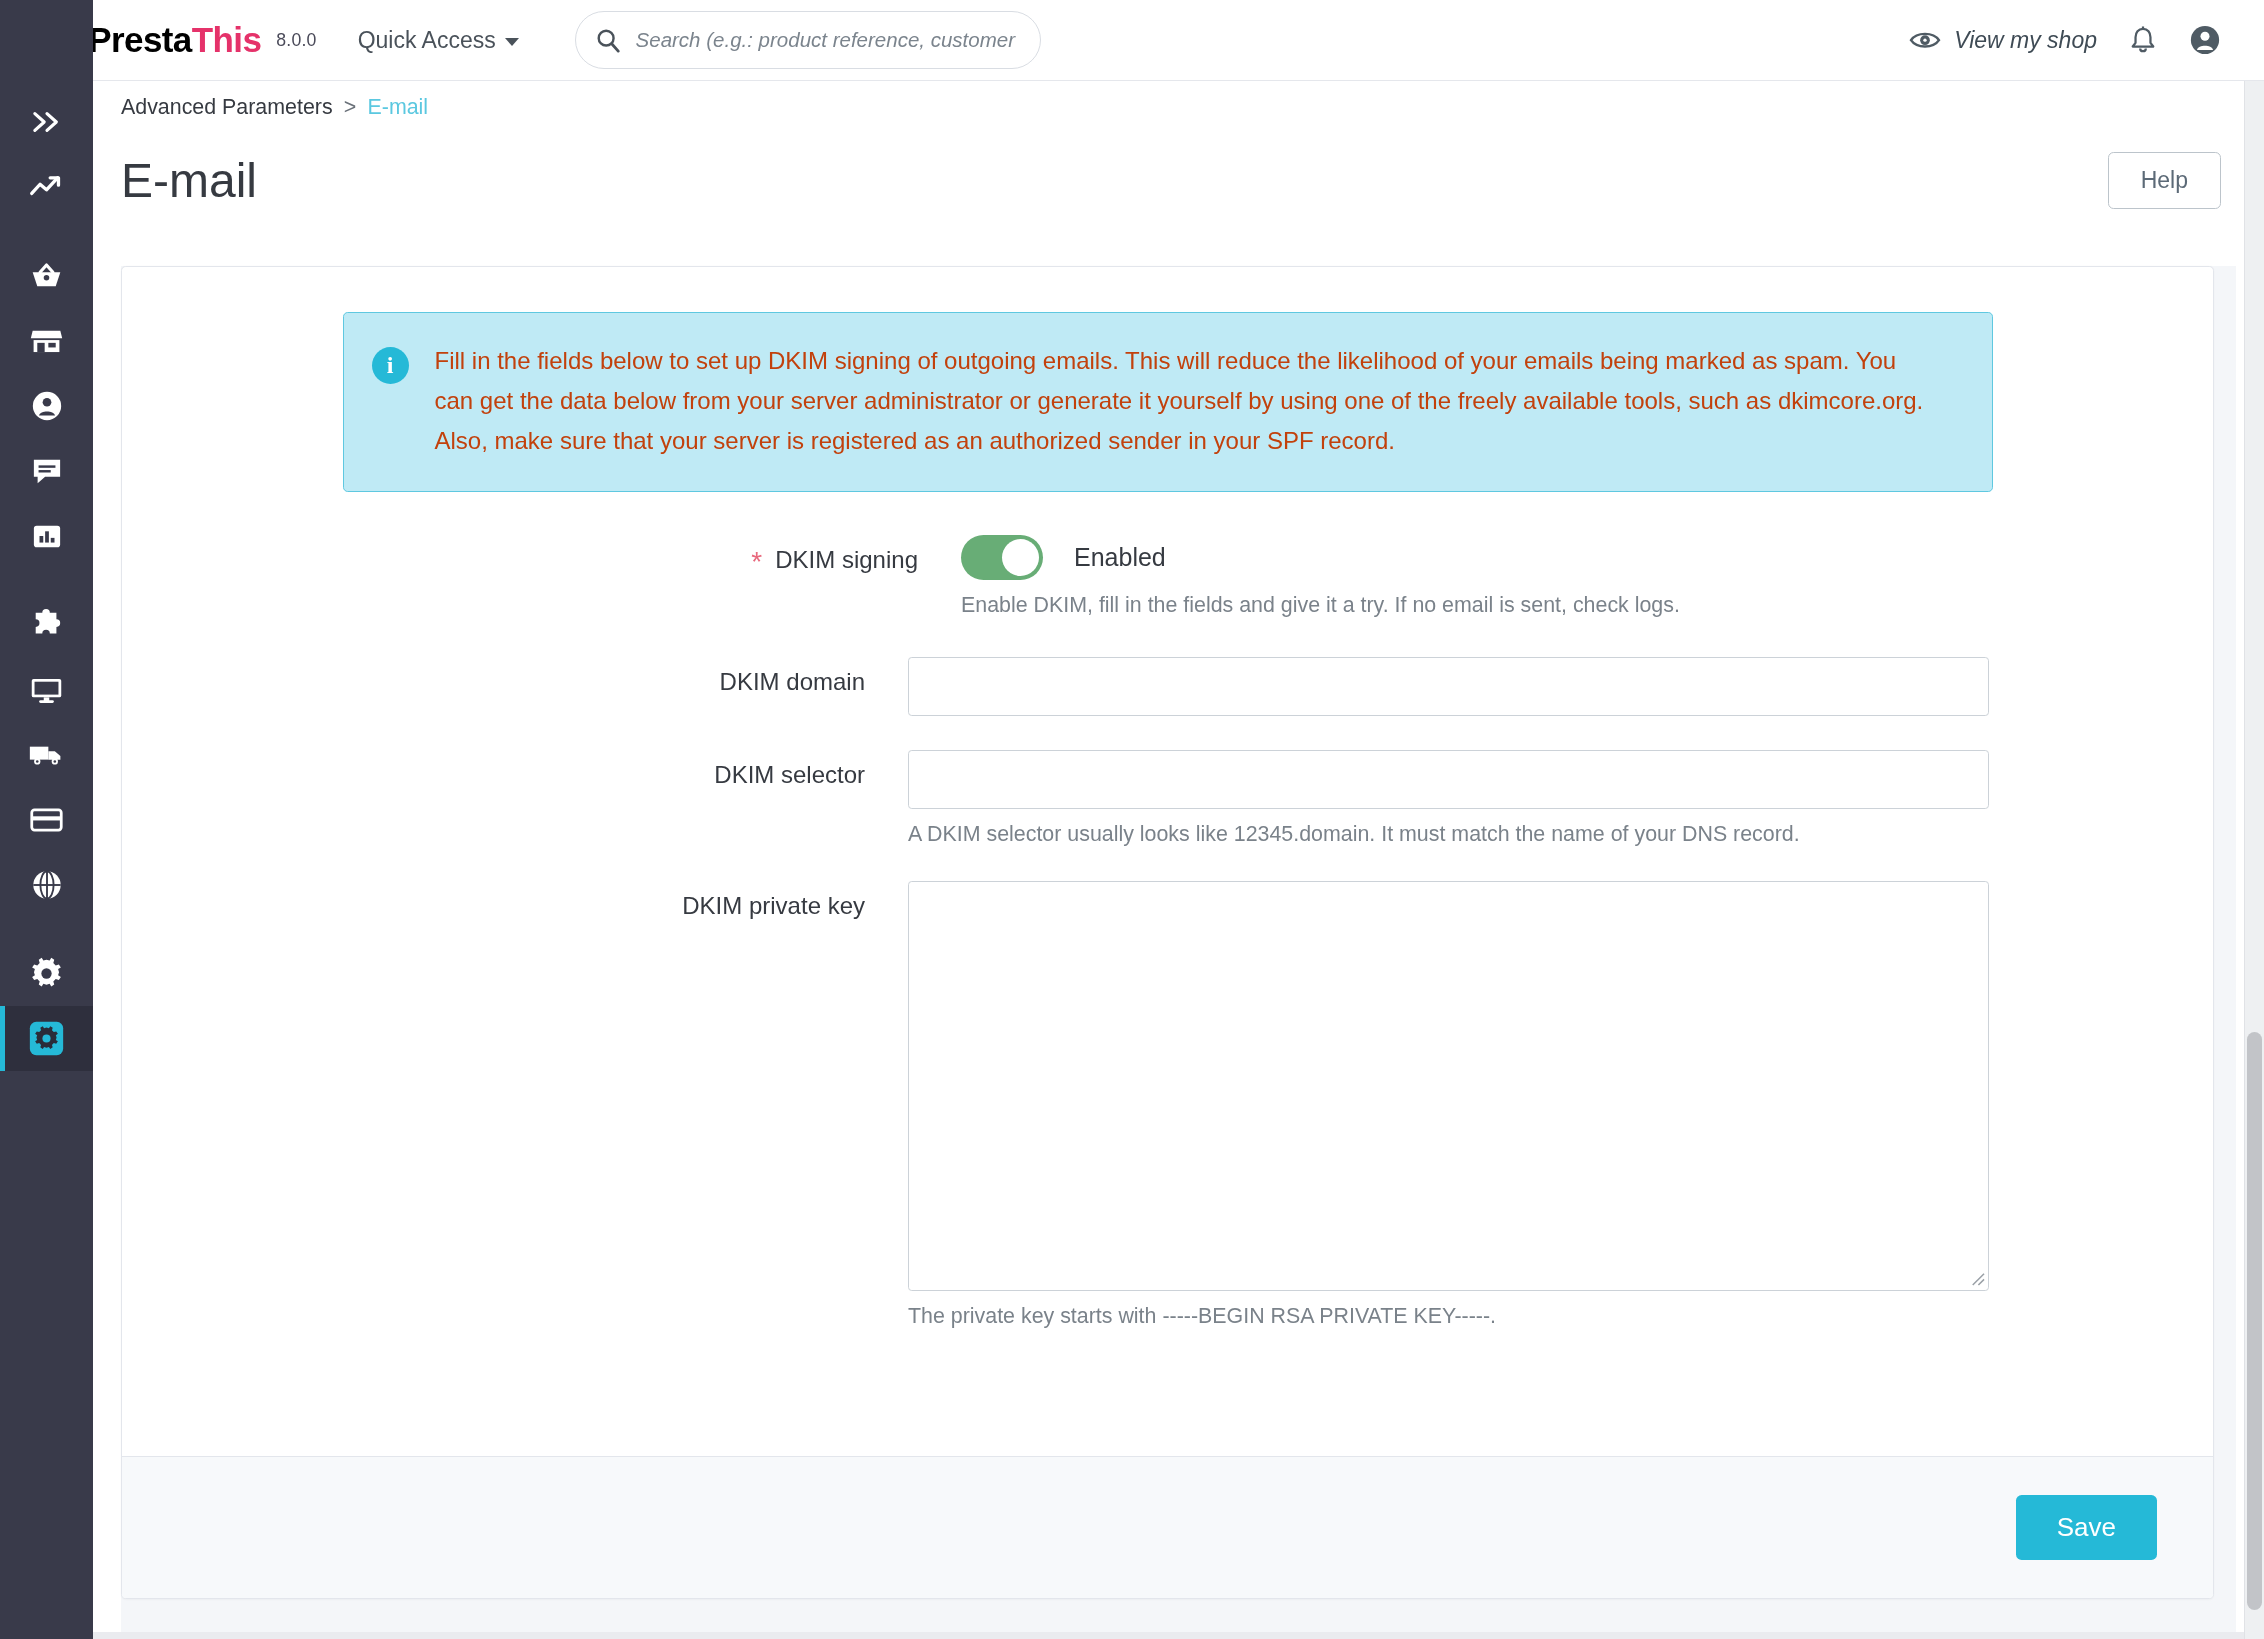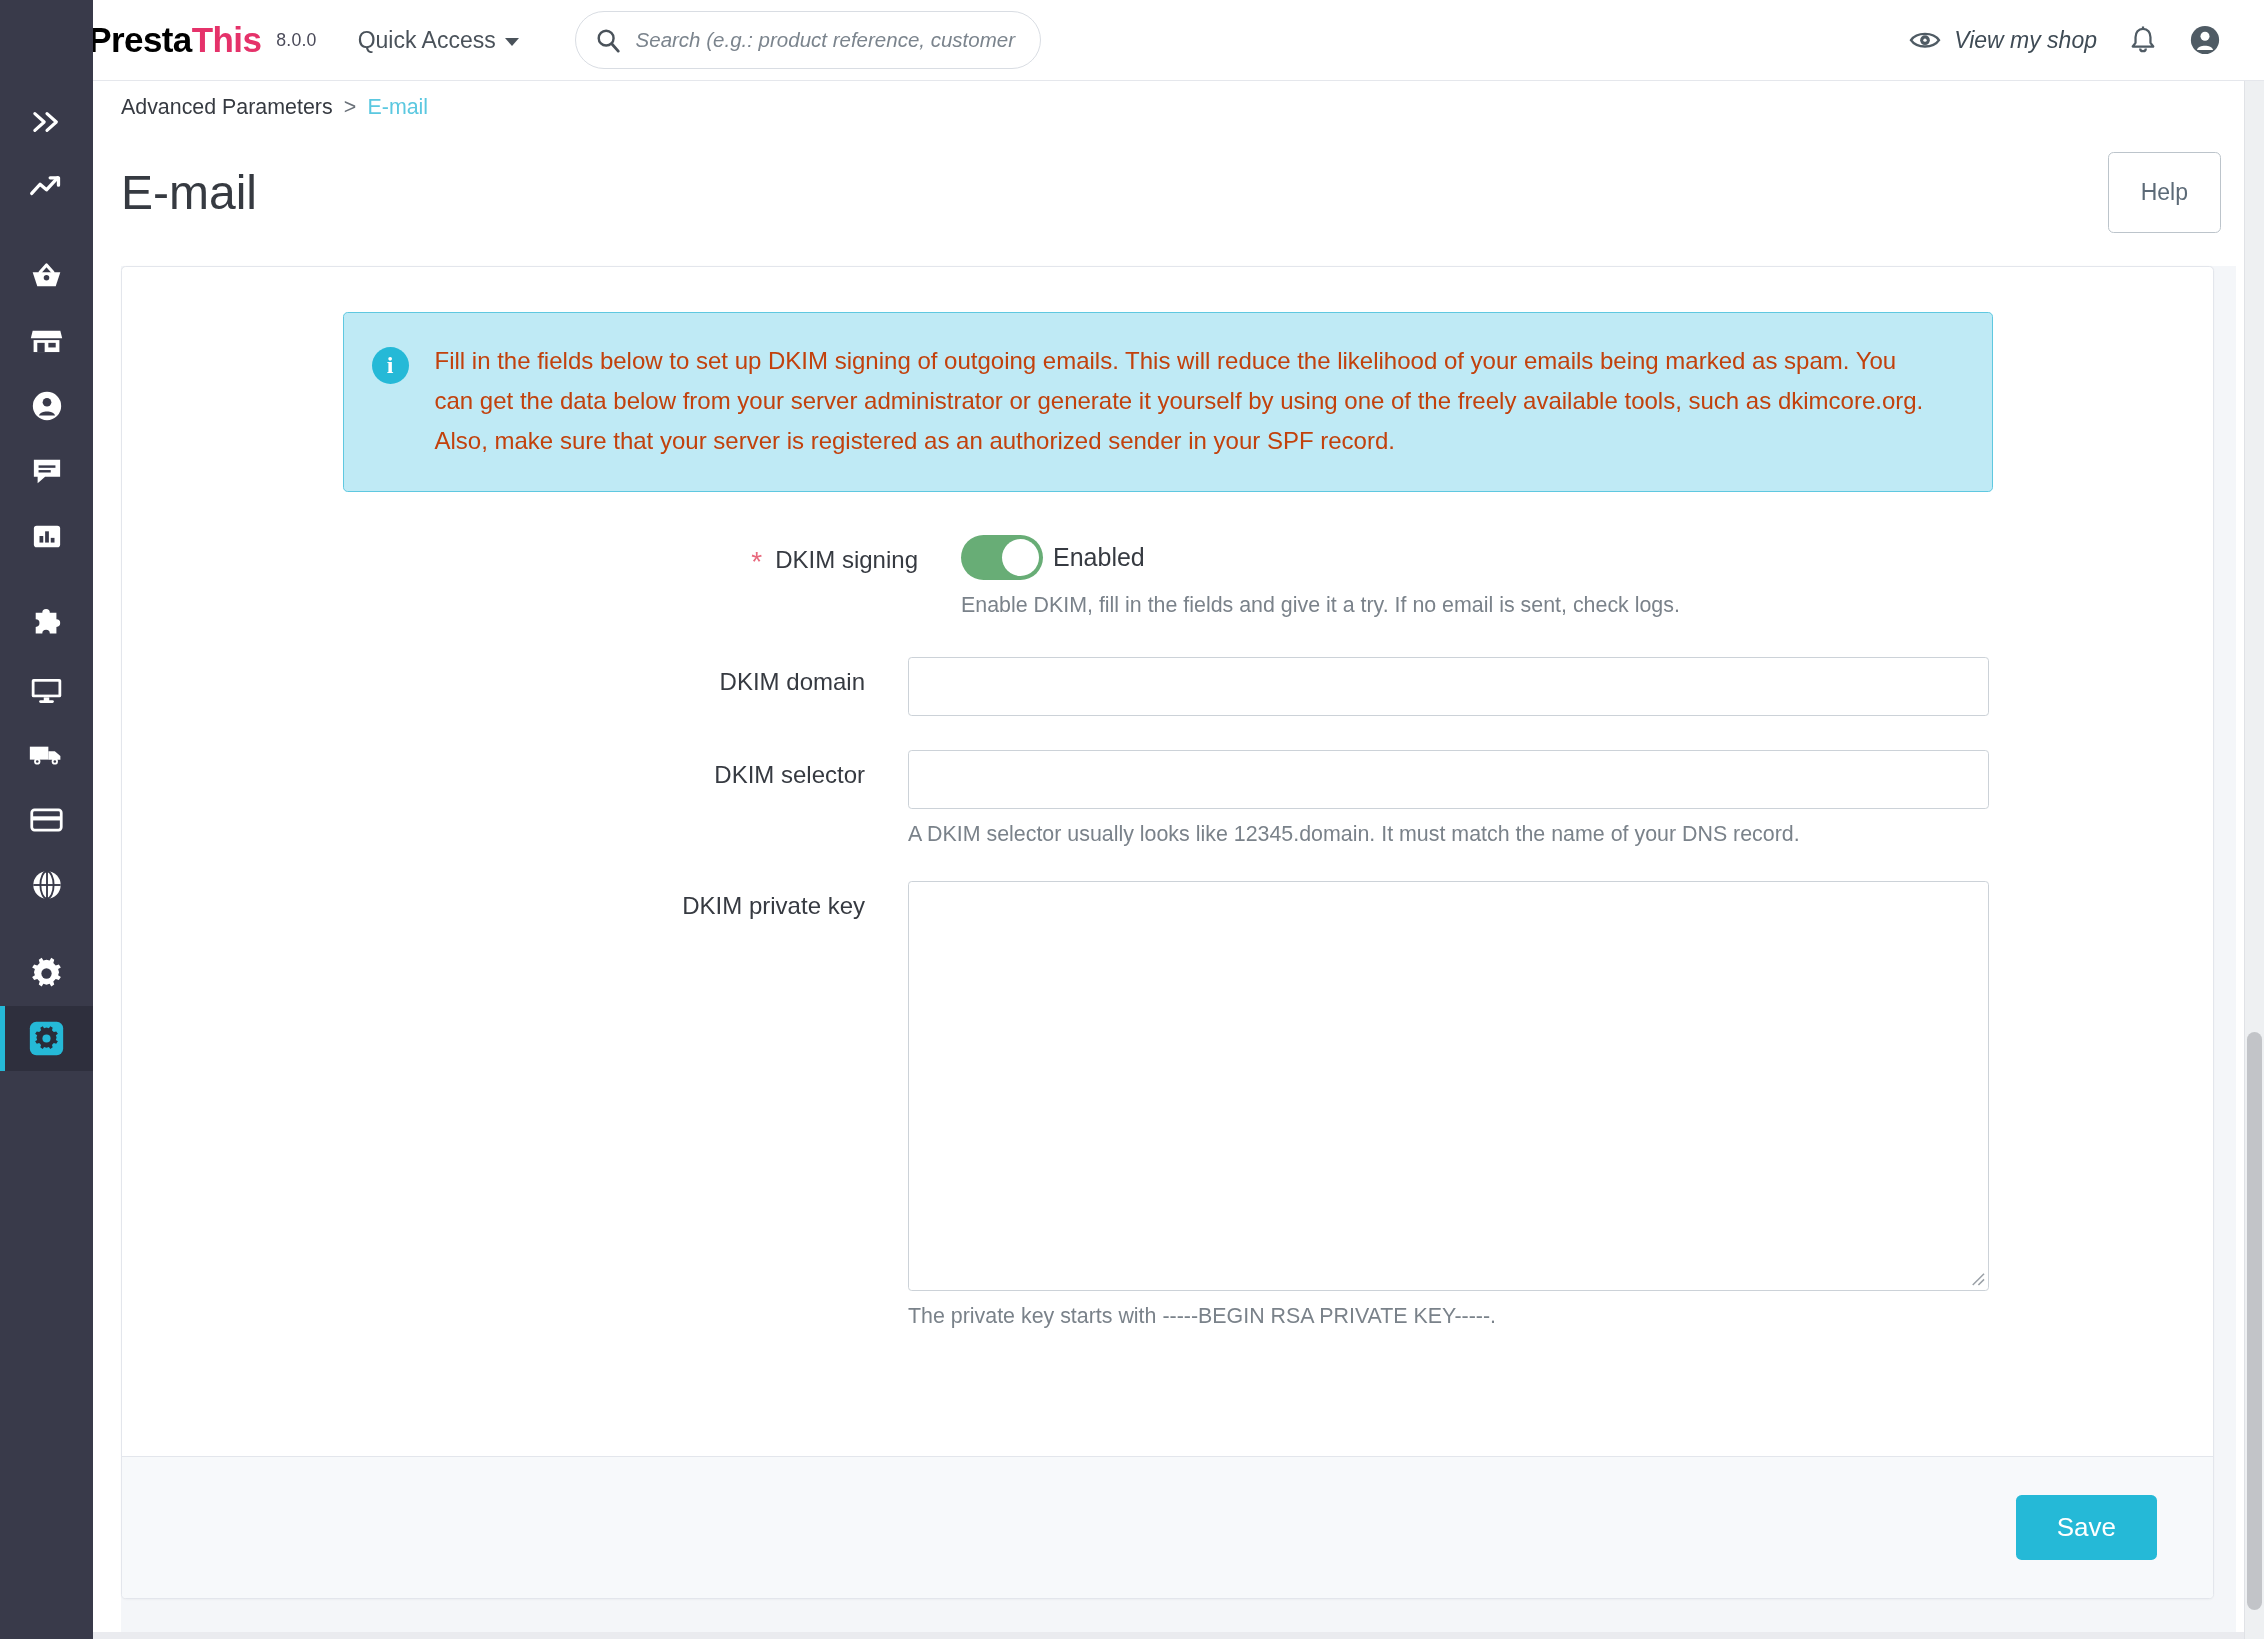--- a/index.html
+++ b/index.html
@@ -128,21 +128,21 @@
   #title-row {
     display: flex; align-items: center;
     margin: 32px 43px 0 28px;
   }
   #page-title { font-size: 48px; color: #363a41; font-weight: normal; margin: 0; }
   #help-btn {
     margin-left: auto;
     border: 0.9px solid #bcc4cb; border-radius: 5.6px;
     background: #fff; color: #5c6a77;
     font-size: 23px; font-family: "Liberation Sans", sans-serif;
-    padding: 26px 32px; cursor: pointer;
+    padding: 14px 32px; cursor: pointer;
   }
 
   #content-area {
     position: absolute; top: 193px; left: 28px;
     width: 2115px; height: 1366px;
     background: #f4f6f9;
   }
   #card {
     position: absolute; top: 0; left: 0;
     width: 2093px; height: 1333px;
@@ -186,21 +186,21 @@
   .toggle {
     width: 82px; height: 45px; border-radius: 24px;
     background: #68ad76; position: relative; cursor: pointer; flex: none;
     display: inline-block; vertical-align: middle;
   }
   .toggle .knob {
     position: absolute; top: 3.7px; right: 3.7px;
     width: 37px; height: 37px; border-radius: 50%;
     background: #ffffff;
   }
-  .toggle-row { display: flex; align-items: center; gap: 10px; text-align: right; }
+  .toggle-row { display: flex; align-items: center; gap: 31px; text-align: right; }
   .toggle-label { font-size: 25px; color: #363a41; }
 
   .text-input {
     width: 1081px; height: 59px;
     border: 0.9px solid #ccd2d8; border-radius: 3.7px;
     background: #fff; outline: none;
     font-size: 22.4px; color: #363a41;
     padding: 0 17px;
     font-family: "Liberation Sans", sans-serif;
   }

